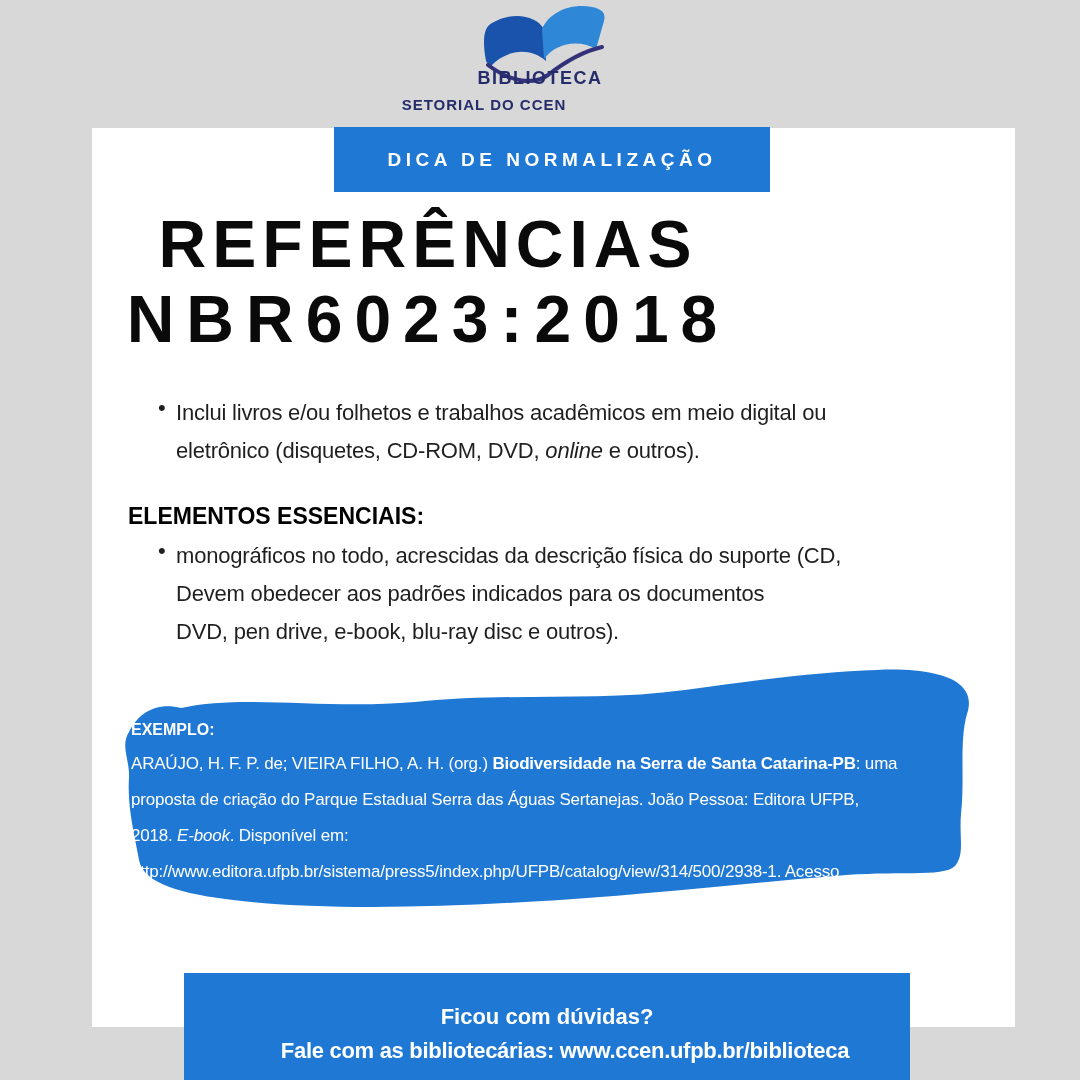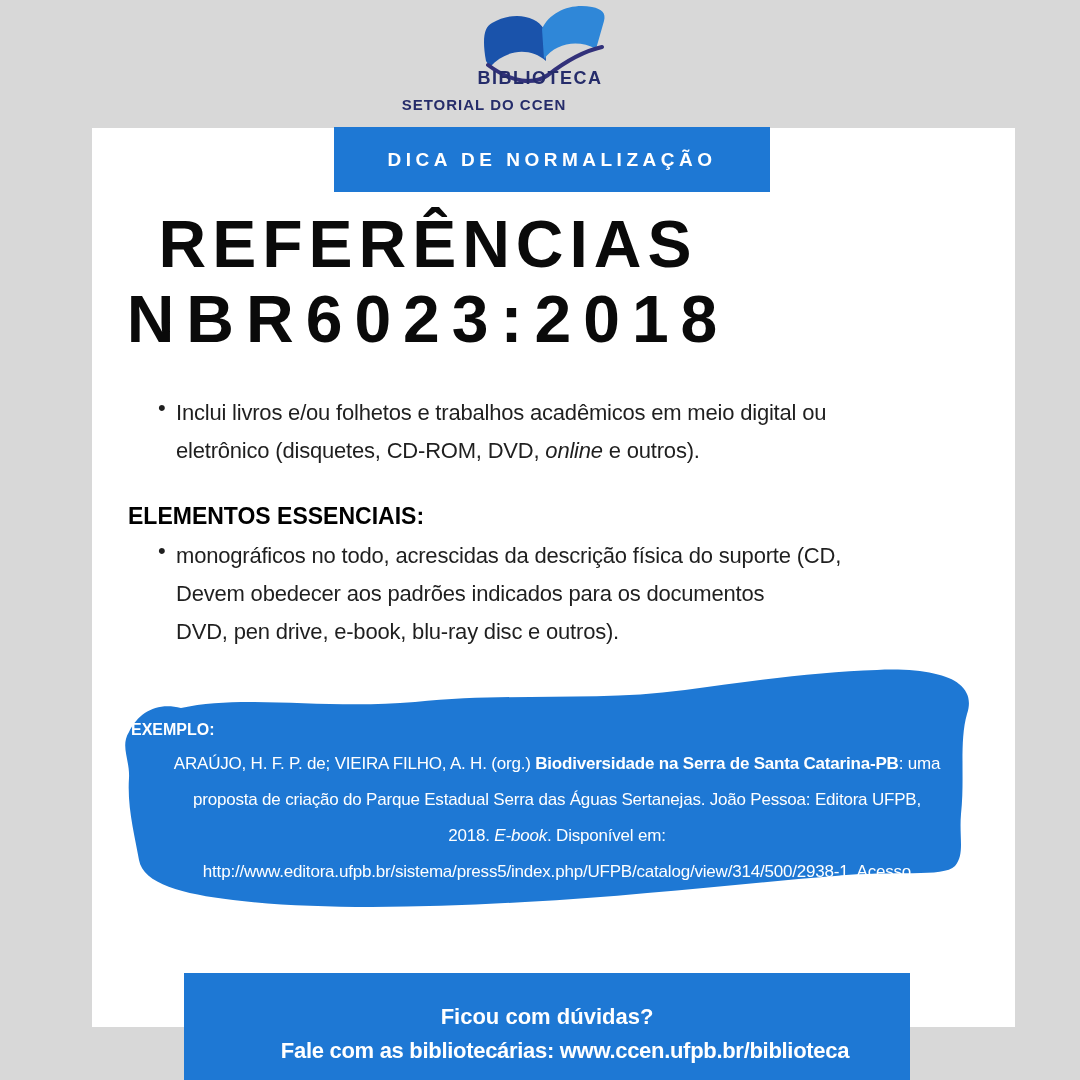--- a/index.html
+++ b/index.html
@@ -47,21 +47,21 @@
   .dot{position:absolute;left:30px;top:1px;font-size:22px;color:var(--ink);}
   .tline{white-space:nowrap;font-size:22px;line-height:38px;letter-spacing:-0.2px;}
   .b{font-weight:bold;}
   .i{font-style:italic;}
 
   
   .example{position:absolute;left:95px;top:656px;width:900px;height:268px;}
   .example svg{position:absolute;left:0;top:0;width:100%;height:100%;}
   .example-text{position:absolute;left:36px;top:60px;width:852px;color:#ffffff;}
   .ex-head{font-weight:bold;font-size:16px;line-height:28px;margin-bottom:2px;}
-  .example-text .tline{font-size:17px;line-height:36px;letter-spacing:-0.2px;text-align:center;}
+  .example-text .tline{font-size:17px;line-height:36px;letter-spacing:-0.2px;}
 
   
   .footer{
     position:absolute;left:184px;top:973px;width:726px;height:107px;
     background:var(--blue);color:#ffffff;text-align:center;font-weight:bold;
   }
   .footer .f1{margin-top:27px;font-size:22px;line-height:34px;}
   .footer .f2{font-size:22px;line-height:34px;letter-spacing:-0.3px;white-space:nowrap;padding-left:36px;}
 </style>
 </head>

